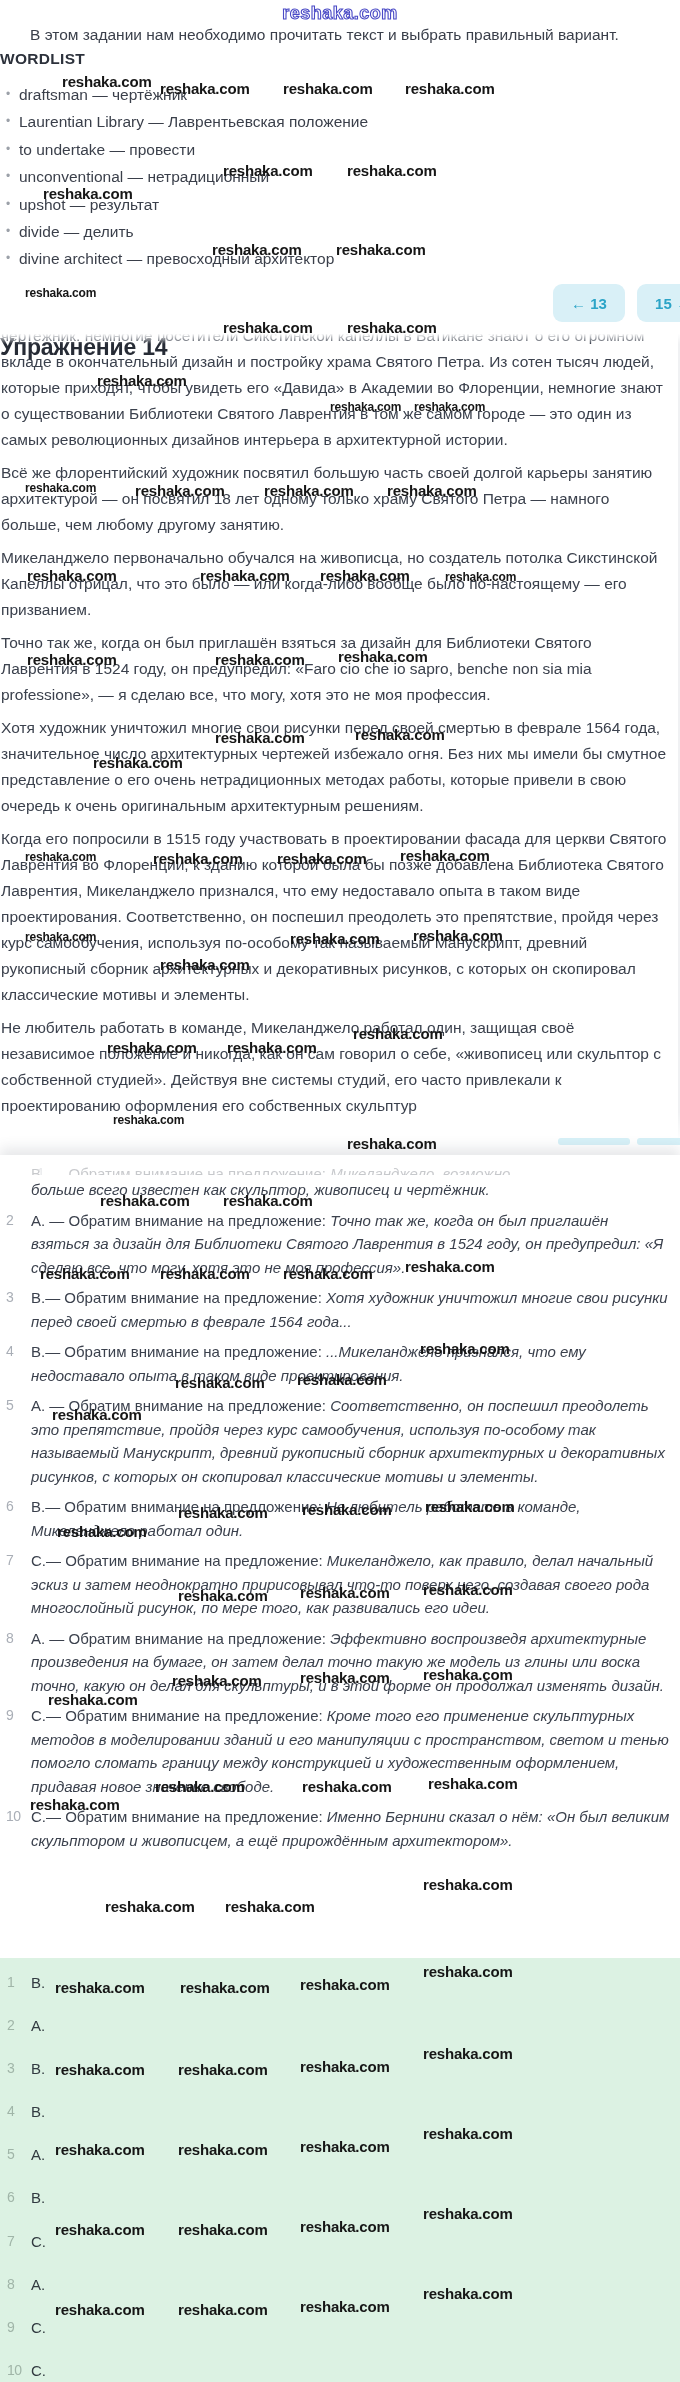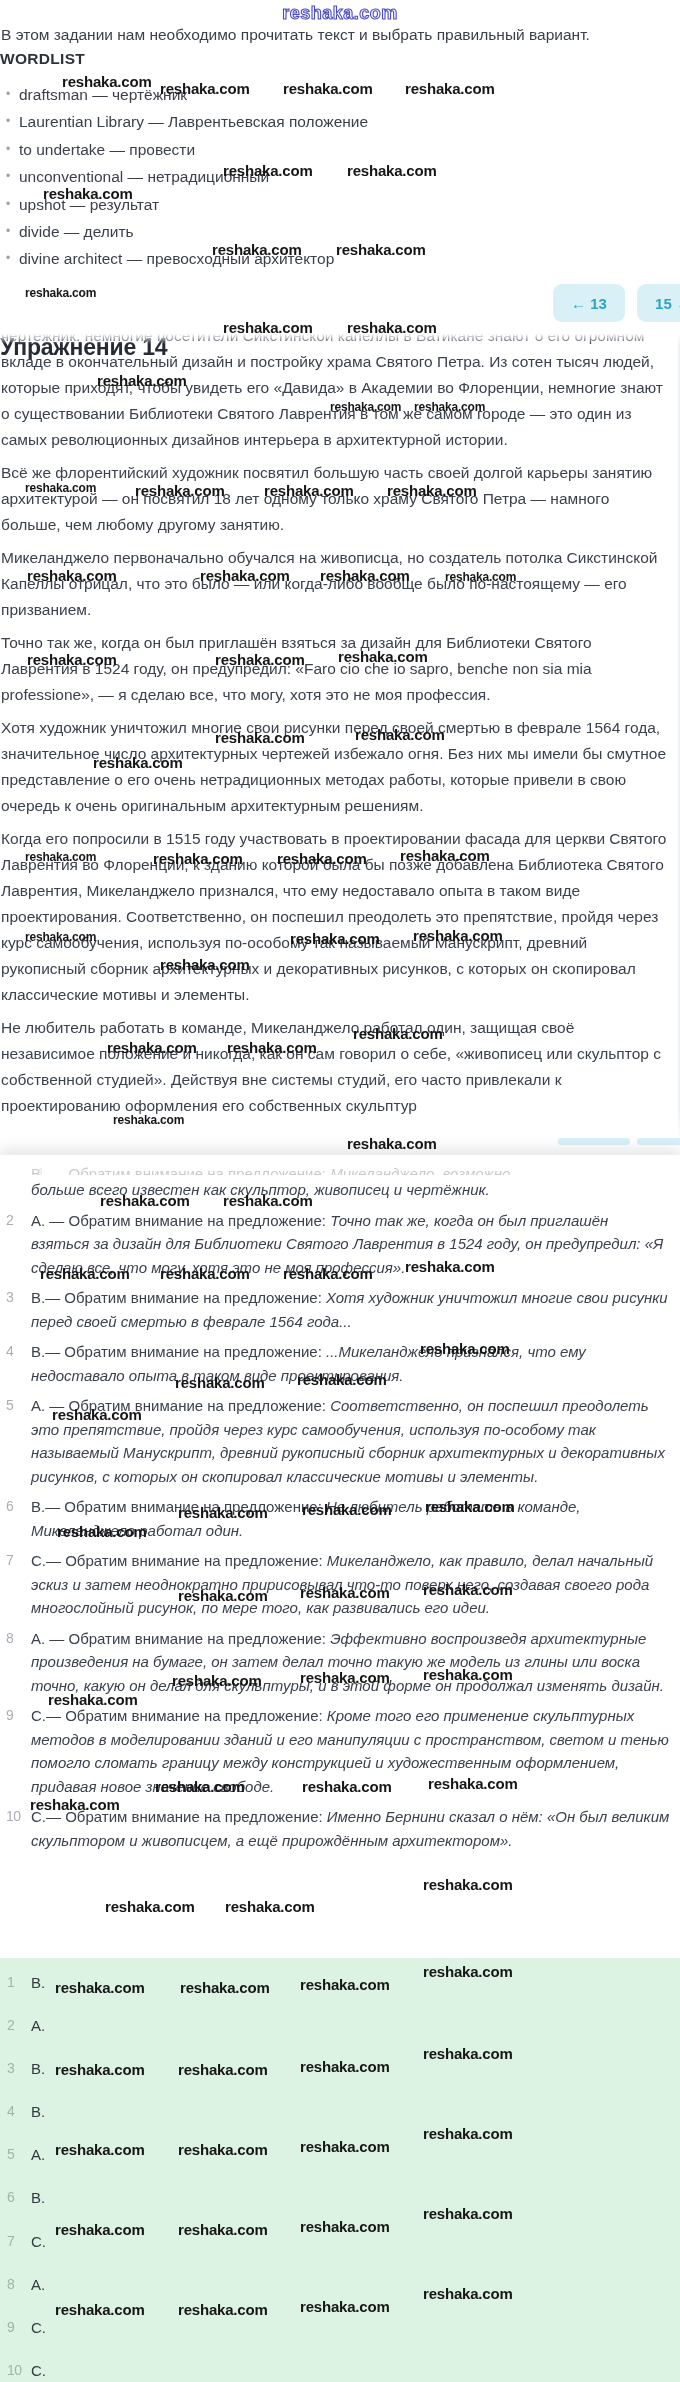--- a/index.html
+++ b/index.html
@@ -19,21 +19,21 @@
   .watermark-top {
     position:absolute; top:3px; left:0; right:0; text-align:center; z-index:9;
     font-size:18px; font-weight:700; letter-spacing:0.5px;
     color:#6a6ad0;
     -webkit-text-fill-color:rgba(255,255,255,0.92);
     -webkit-text-stroke:1.1px #4a4ac6;
     pointer-events:none;
   }
 
   
-  .intro { position:absolute; top:26px; left:1px; right:6px; font-size:15.5px; color:#3a3f4a; }
+  .intro { position:absolute; top:26px; left:1px; right:6px; font-size:15.5px; color:#3a3f4a;padding-left:29px; }
   .wordlist-title { position:absolute; top:50px; left:0; font-size:15.5px; font-weight:700; color:#2c313b; letter-spacing:0.3px; }
   .wordlist { position:absolute; top:86px; left:0; right:0; list-style:none; margin:0; padding:0; }
   .wordlist-item { position:relative; padding-left:19px; font-size:15.5px; height:27.4px; color:#3a3f4a; }
   .wordlist-item::before { content:"•"; position:absolute; left:6px; top:1px; font-size:12px; color:#9ba0a8; }
 
   
   .ex-title { position:absolute; top:294px; left:0; font-size:23px; font-weight:700; color:#262b35; letter-spacing:-0.2px;margin-top:40px; }
   .nav-btn {
     position:absolute; top:284px; height:38px; width:72px;
     background:#d9f0f7; color:#2ba4c7; border:none; border-radius:9px;

